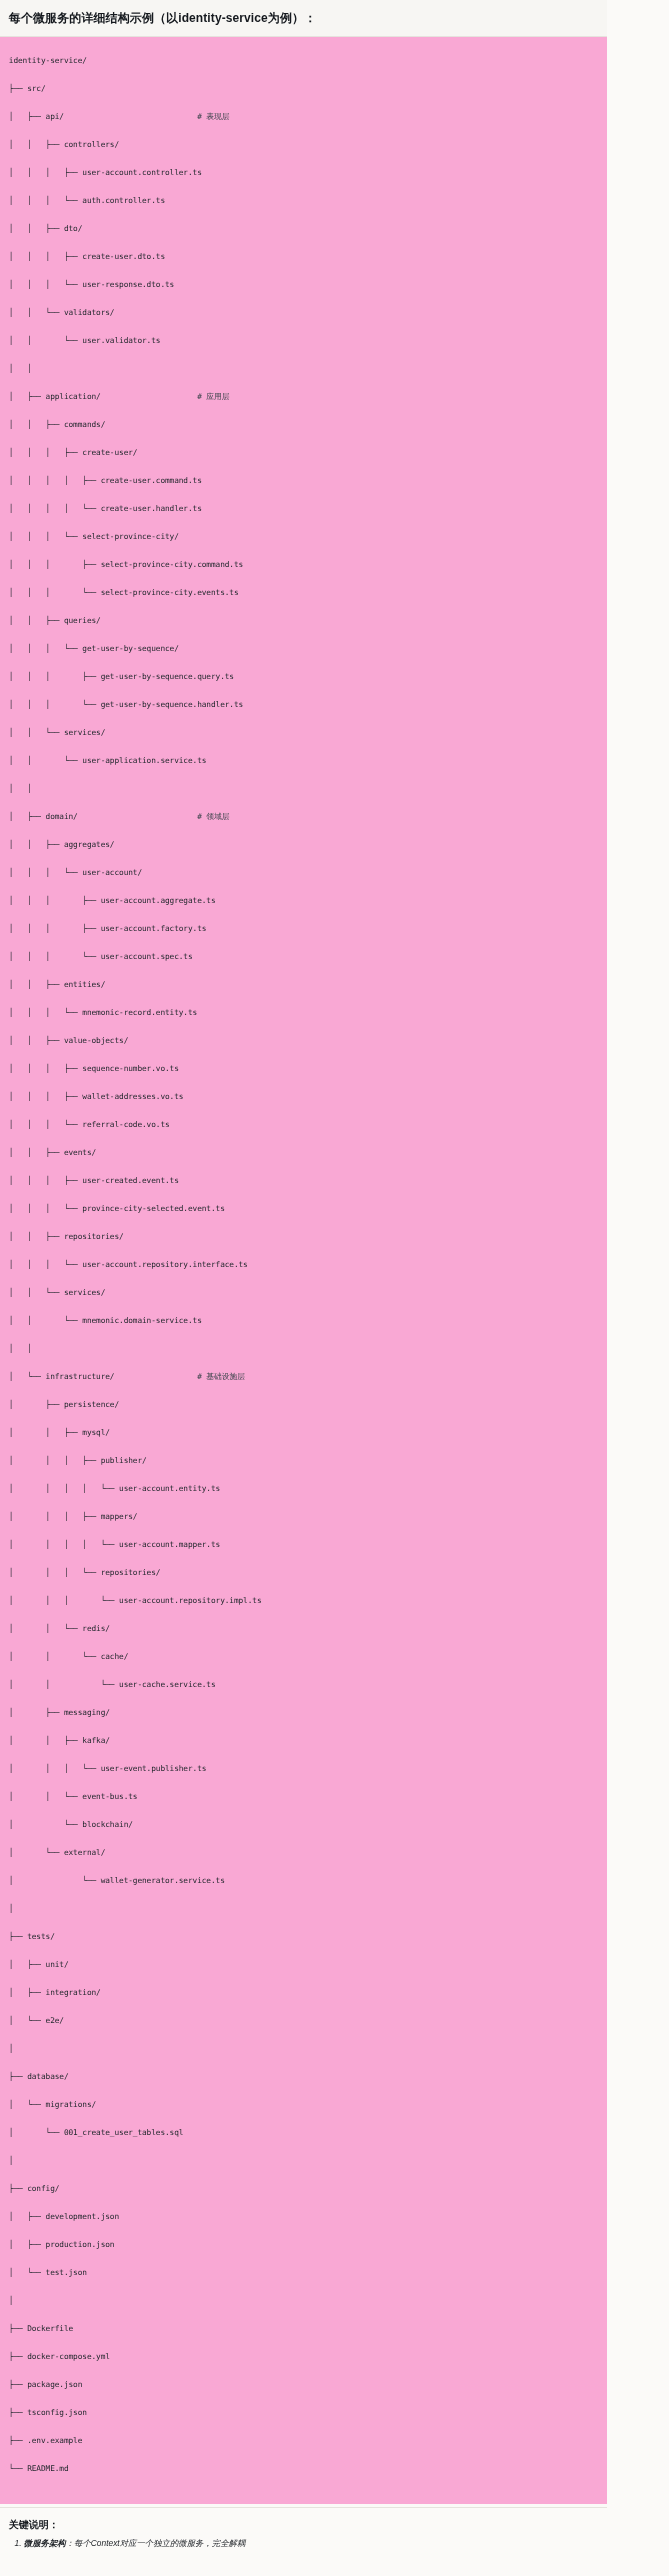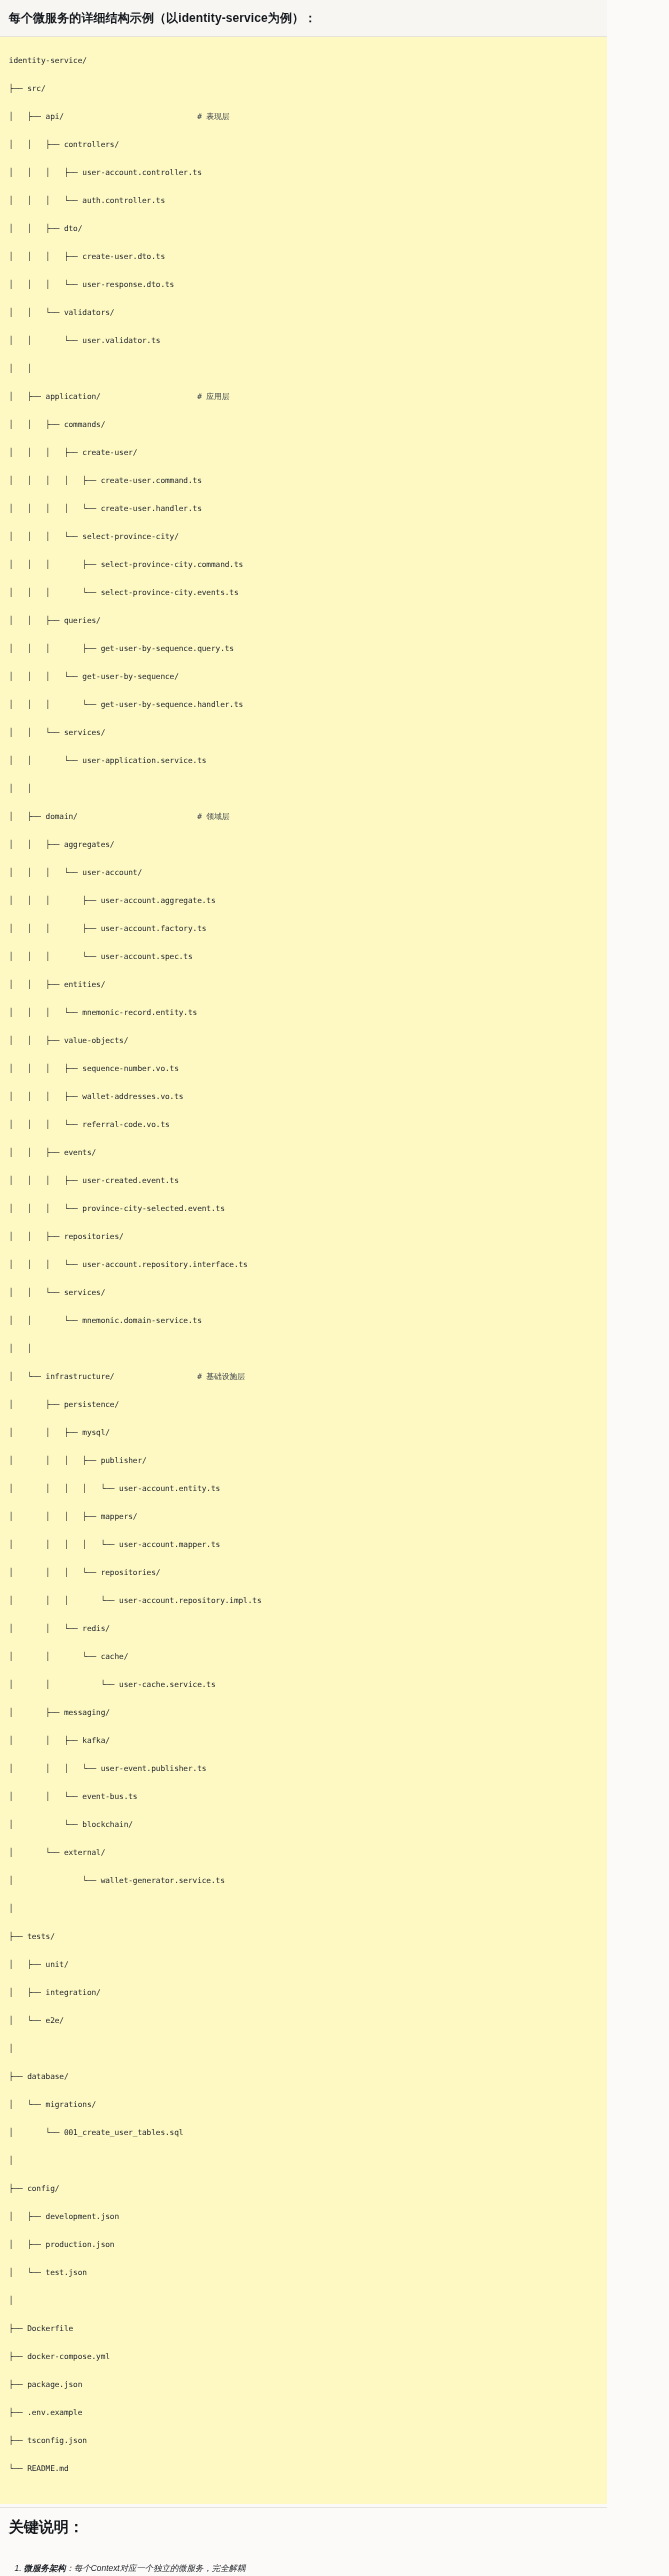--- a/index.html
+++ b/index.html
@@ -28,21 +28,21 @@
   .doc-title {
     font-size: 12px;
     font-weight: bold;
     line-height: 1.4;
     color: #15191e;
     letter-spacing: 0.1px;
   }
   
   .tree-block {
     padding: 10px 8.8px 6.3px 8.8px;
-    background: #fef9c3;
+    background: #f9a8d4;
   }
   .tree {
     font-family: "DejaVu Sans Mono", "Liberation Mono", monospace;
     font-size: 7.8px;
     line-height: 14px;
     color: #24292f;
     white-space: pre;
     letter-spacing: -0.1px;
   }
   .tree .row { display: block; height: 14px; }
@@ -51,24 +51,24 @@
   
   .notes-sep {
     border: 0;
     border-top: 0.6px solid #e6e3dd;
     margin: 2.5px 0 0 0;
   }
   .notes {
     padding: 10px 8.8px 3.8px 8.8px;
   }
   .notes-title {
-    font-size: 15px;
+    font-size: 10px;
     font-weight: bold;
     color: #15191e;
-    margin-bottom: 23px;
+    margin-bottom: 3px;
   }
   ol.notes-list {
     margin: 0 0 0 0;
     padding: 0 0 0 15px;
     list-style: decimal;
   }
   ol.notes-list li {
     font-size: 8.4px;
     line-height: 1.95;
     color: #1f2328;
@@ -100,22 +100,22 @@
 <span class="row"><span>│   │</span></span>
 <span class="row"><span>│   ├── application/</span><span class="cmt">                     # 应用层</span></span>
 <span class="row"><span>│   │   ├── commands/</span></span>
 <span class="row"><span>│   │   │   ├── create-user/</span></span>
 <span class="row"><span>│   │   │   │   ├── create-user.command.ts</span></span>
 <span class="row"><span>│   │   │   │   └── create-user.handler.ts</span></span>
 <span class="row"><span>│   │   │   └── select-province-city/</span></span>
 <span class="row"><span>│   │   │       ├── select-province-city.command.ts</span></span>
 <span class="row"><span>│   │   │       └── select-province-city.events.ts</span></span>
 <span class="row"><span>│   │   ├── queries/</span></span>
+<span class="row"><span>│   │   │   └── get-user-by-sequence/</span></span>
 <span class="row"><span>│   │   │       ├── get-user-by-sequence.query.ts</span></span>
-<span class="row"><span>│   │   │   └── get-user-by-sequence/</span></span>
 <span class="row"><span>│   │   │       └── get-user-by-sequence.handler.ts</span></span>
 <span class="row"><span>│   │   └── services/</span></span>
 <span class="row"><span>│   │       └── user-application.service.ts</span></span>
 <span class="row"><span>│   │</span></span>
 <span class="row"><span>│   ├── domain/</span><span class="cmt">                          # 领域层</span></span>
 <span class="row"><span>│   │   ├── aggregates/</span></span>
 <span class="row"><span>│   │   │   └── user-account/</span></span>
 <span class="row"><span>│   │   │       ├── user-account.aggregate.ts</span></span>
 <span class="row"><span>│   │   │       ├── user-account.factory.ts</span></span>
 <span class="row"><span>│   │   │       └── user-account.spec.ts</span></span>
@@ -163,22 +163,22 @@
 <span class="row"><span>│       └── 001_create_user_tables.sql</span></span>
 <span class="row"><span>│</span></span>
 <span class="row"><span>├── config/</span></span>
 <span class="row"><span>│   ├── development.json</span></span>
 <span class="row"><span>│   ├── production.json</span></span>
 <span class="row"><span>│   └── test.json</span></span>
 <span class="row"><span>│</span></span>
 <span class="row"><span>├── Dockerfile</span></span>
 <span class="row"><span>├── docker-compose.yml</span></span>
 <span class="row"><span>├── package.json</span></span>
+<span class="row"><span>├── tsconfig.json</span></span>
 <span class="row"><span>├── .env.example</span></span>
-<span class="row"><span>├── tsconfig.json</span></span>
 <span class="row"><span>└── README.md</span></span>
 </pre>
   </div>
 
   <hr class="notes-sep">
 
   <div class="notes">
     <div class="notes-title">关键说明：</div>
     <ol class="notes-list" id="notes-list">
         <li><b>微服务架构</b><span>：每个Context对应一个独立的微服务，完全解耦</span></li>

